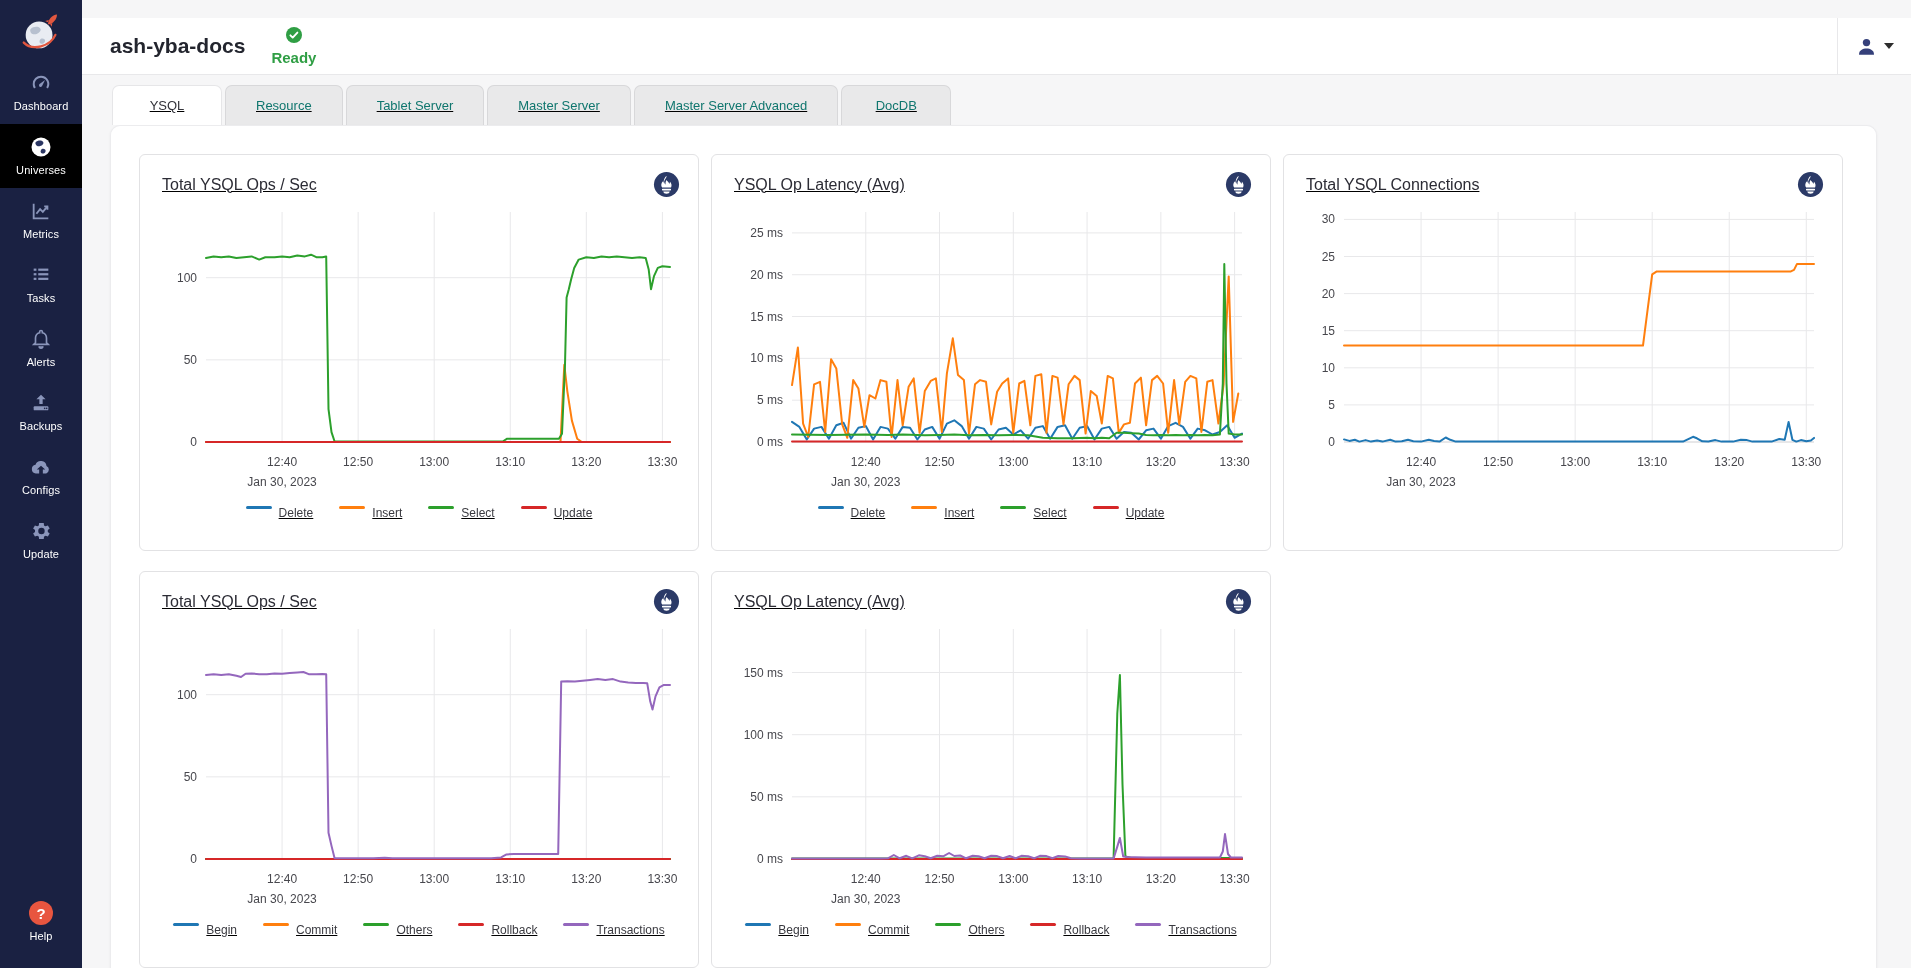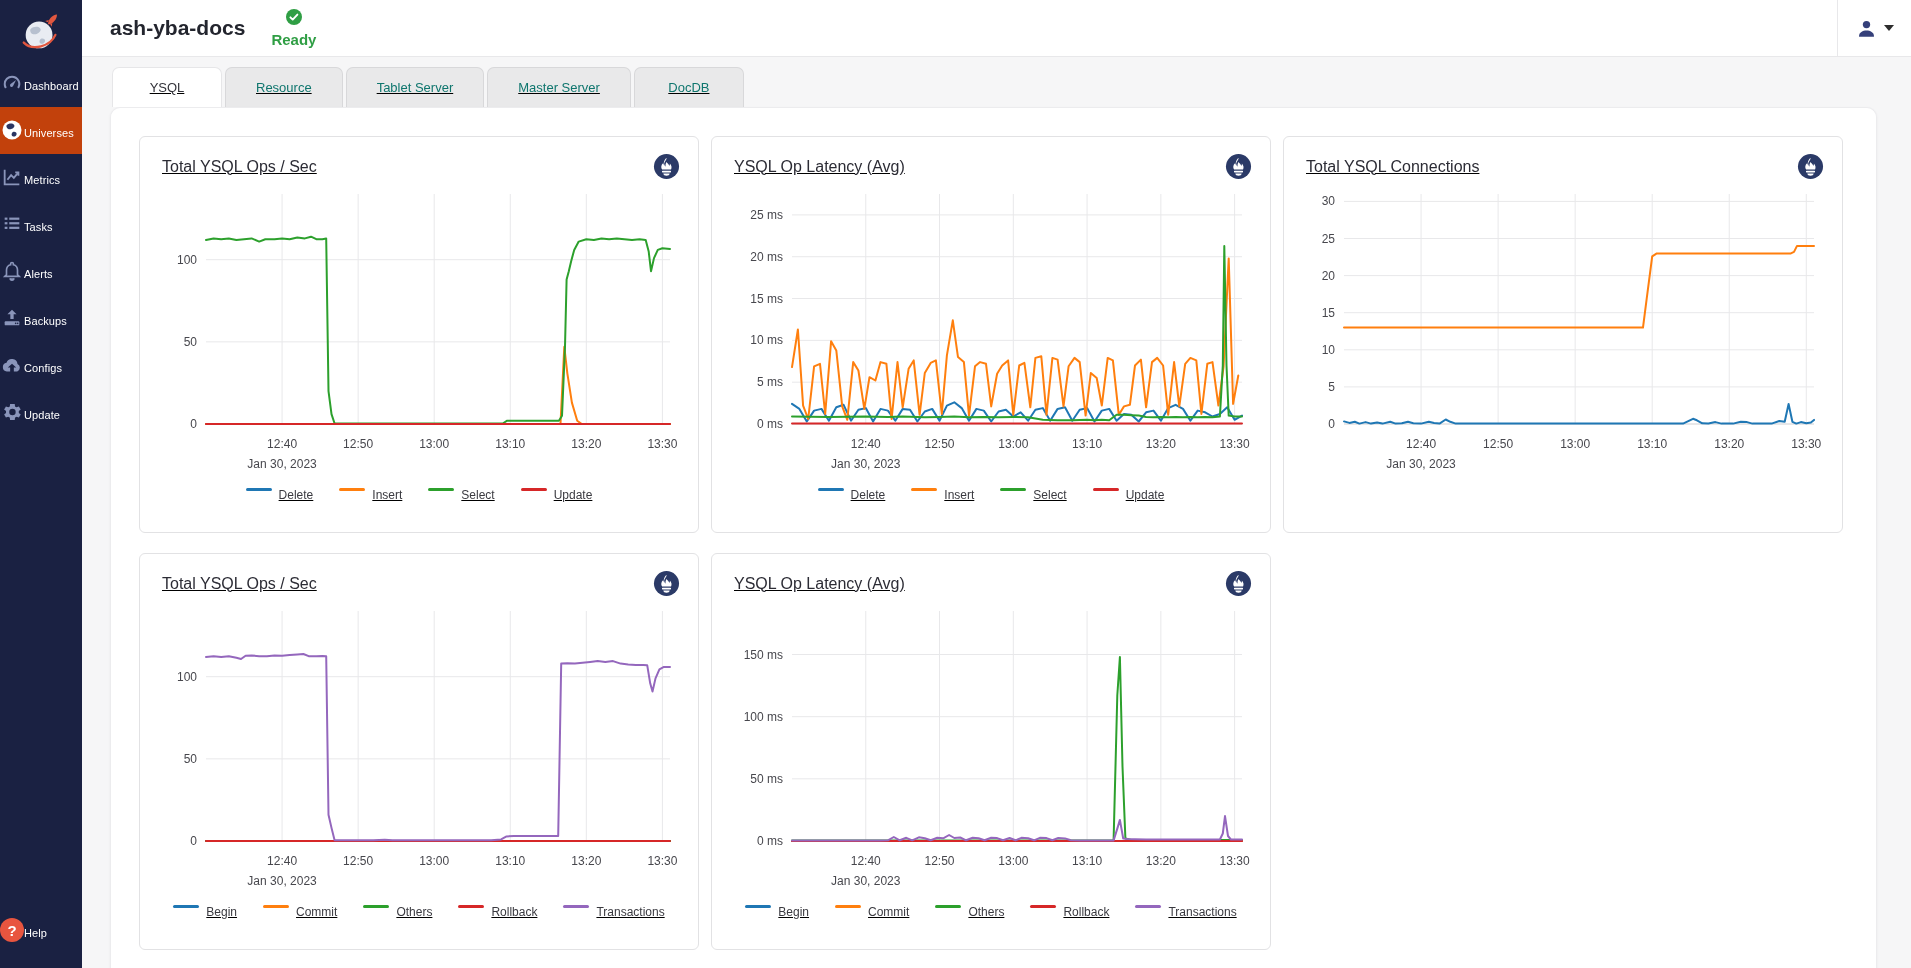--- a/index.html
+++ b/index.html
@@ -2,30 +2,30 @@
 <html><head>
 <meta charset="utf-8">
 <style>
   * { box-sizing: border-box; margin: 0; padding: 0; }
   html,body { width:1911px; height:968px; overflow:hidden; }
   body { font-family:"Liberation Sans", sans-serif; background:#f6f6f7; display:flex; }
 
   
   .sidebar { width:82px; height:968px; background:#1a2142; display:flex; flex-direction:column; align-items:stretch; flex-shrink:0; }
   .logo { height:60px; display:flex; align-items:center; justify-content:center; padding-top:6px; }
-  .nav-item { display:flex; flex-direction:row; align-items:center; padding:11px 0 12px; cursor:pointer; }
+  .nav-item { display:flex; flex-direction:column; align-items:center; padding:11px 0 12px; cursor:pointer; }
   .nav-item .nicon { width:24px; height:24px; color:#8a95ba; display:flex; align-items:center; justify-content:center; }
   .nav-item .nlabel { font-size:11px; color:#ffffff; margin-top:5px; letter-spacing:.1px; }
-  .nav-item.active { background:#c2410c; }
+  .nav-item.active { background:#000000; }
   .nav-item.active .nicon { color:#ffffff; }
   .nav-help { margin-top:auto; margin-bottom:14px; }
   .help-circle { width:24px; height:24px; border-radius:50%; background:#e8553f; color:#fff; font-size:15px; font-weight:bold; display:flex; align-items:center; justify-content:center; }
 
   
-  .main { flex:1; display:flex; flex-direction:column; min-width:0; }
+  .main { flex:1; display:flex; flex-direction:column; min-width:0;margin-top:18px; }
   .topbar { height:57px; background:#fff; border-bottom:1px solid #e8e8ea; display:flex; align-items:center; flex-shrink:0; }
   .page-title { font-size:21px; font-weight:bold; color:#23252e; margin-left:28px; }
   .status-badge { display:flex; align-items:center; gap:6px; margin-left:26px; color:#2f9e44; font-size:15px; font-weight:bold;flex-direction:column; }
   .user-area { margin-left:auto; height:100%; width:74px; border-left:1px solid #e8e8ea; display:flex; align-items:center; justify-content:center; gap:7px; cursor:pointer; }
   .caret { width:0; height:0; border-left:5px solid transparent; border-right:5px solid transparent; border-top:6px solid #2d2d2d; }
 
   
   .content { flex:1; padding:10px 34px 0 28px; overflow:hidden;text-decoration:underline; }
   .tabs { display:flex; margin-left:2px; }
   .tab { padding:0 30px; min-width:110px; height:40px; display:flex; align-items:center; justify-content:center; font-size:13px; color:#0f766e; background:#e9e9ea; border:1px solid #d8d8da; border-bottom:none; border-radius:7px 7px 0 0; margin-right:3px; cursor:pointer; position:relative; }
@@ -171,20 +171,21 @@
       <span class="caret"></span>
     </div>
   </header>
 
   <div class="content">
     <div class="tabs">
       <div class="tab active">YSQL</div>
       <div class="tab">Resource</div>
       <div class="tab">Tablet Server</div>
       <div class="tab">Master Server</div>
+      <div class="tab">Master Server Advanced</div>
       <div class="tab">DocDB</div>
     </div>
 
     <div class="panel">
       <div class="row">
         <div class="card">
           <div class="card-head">
             <span class="card-title">Total YSQL Ops / Sec</span>
             <span class="prom"><svg width="27" height="27" viewBox="0 0 28 28">
                   <circle cx="14" cy="14" r="13" fill="#2b3a67"></circle>

